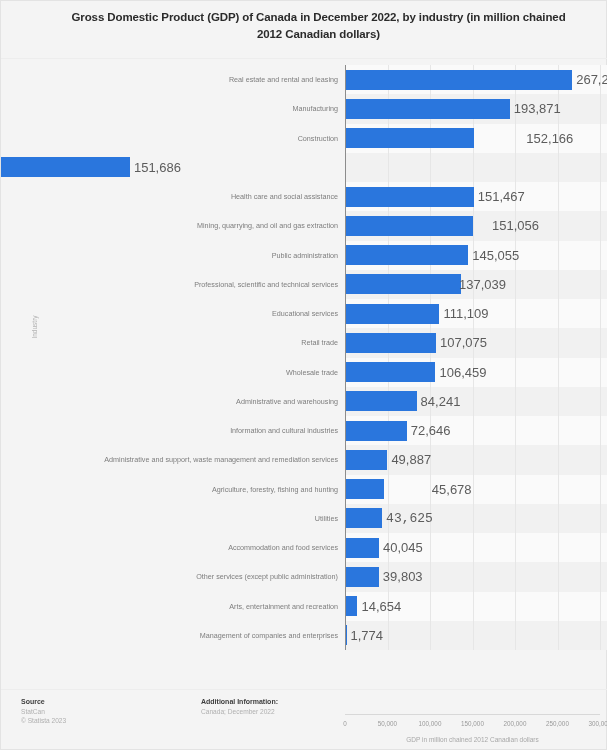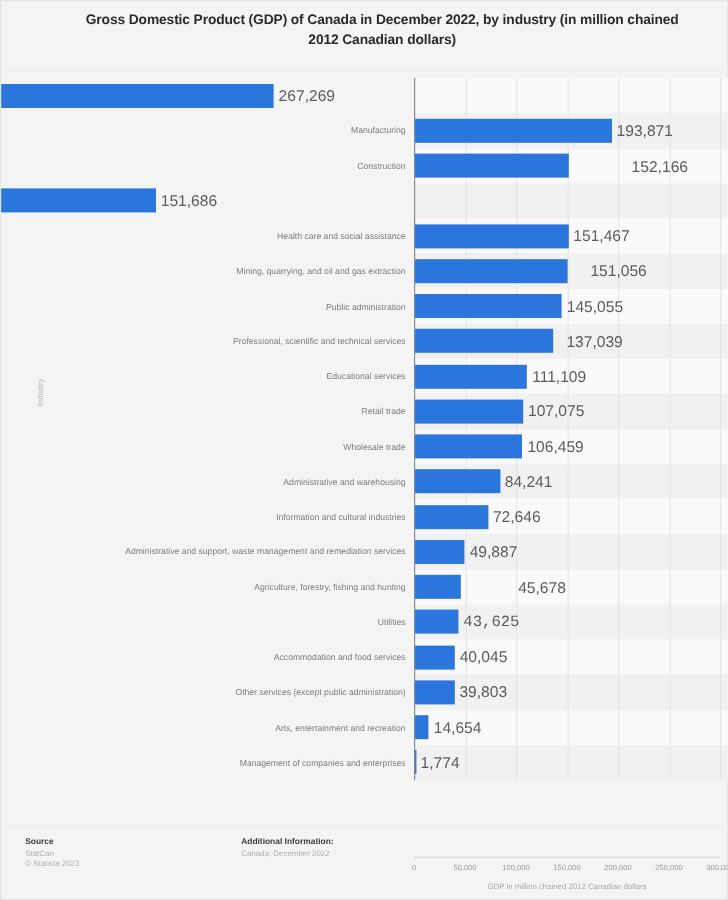--- a/index.html
+++ b/index.html
@@ -263,20 +263,23 @@
       <div id="gridlines">
           <div class="gridline" style="left: 386.5px;"></div>
           <div class="gridline" style="left: 429px;"></div>
           <div class="gridline" style="left: 471.5px;"></div>
           <div class="gridline" style="left: 514px;"></div>
           <div class="gridline" style="left: 556.5px;"></div>
           <div class="gridline" style="left: 599px;"></div>
         </div>
       <div id="rows">
           <div class="row">
+            <div class="row-label">
+              <span>Real estate and rental and leasing</span>
+            </div>
             <div class="row-track">
               <div class="bar" style="width: 227.179px; background: rgb(42, 118, 221);"></div>
               <div class="bar-value" style="left: 227.179px;">267,269</div>
             </div>
           </div>
           <div class="row">
             <div class="row-label">
               <span>Manufacturing</span>
             </div>
             <div class="row-track">
@@ -325,21 +328,21 @@
               <div class="bar" style="width: 123.297px; background: rgb(42, 118, 221);"></div>
               <div class="bar-value" style="left: 123.297px;">145,055</div>
             </div>
           </div>
           <div class="row">
             <div class="row-label">
               <span>Professional, scientific and technical services</span>
             </div>
             <div class="row-track">
               <div class="bar" style="width: 116.483px; background: rgb(42, 118, 221);"></div>
-              <div class="bar-value" style="left: 123px; text-align: center;">137,039</div>
+              <div class="bar-value" style="left: 110px; text-align: center;">137,039</div>
             </div>
           </div>
           <div class="row">
             <div class="row-label">
               <span>Educational services</span>
             </div>
             <div class="row-track">
               <div class="bar" style="width: 94.4427px; background: rgb(42, 118, 221);"></div>
               <div class="bar-value" style="left: 94.4427px;">111,109</div>
             </div>

